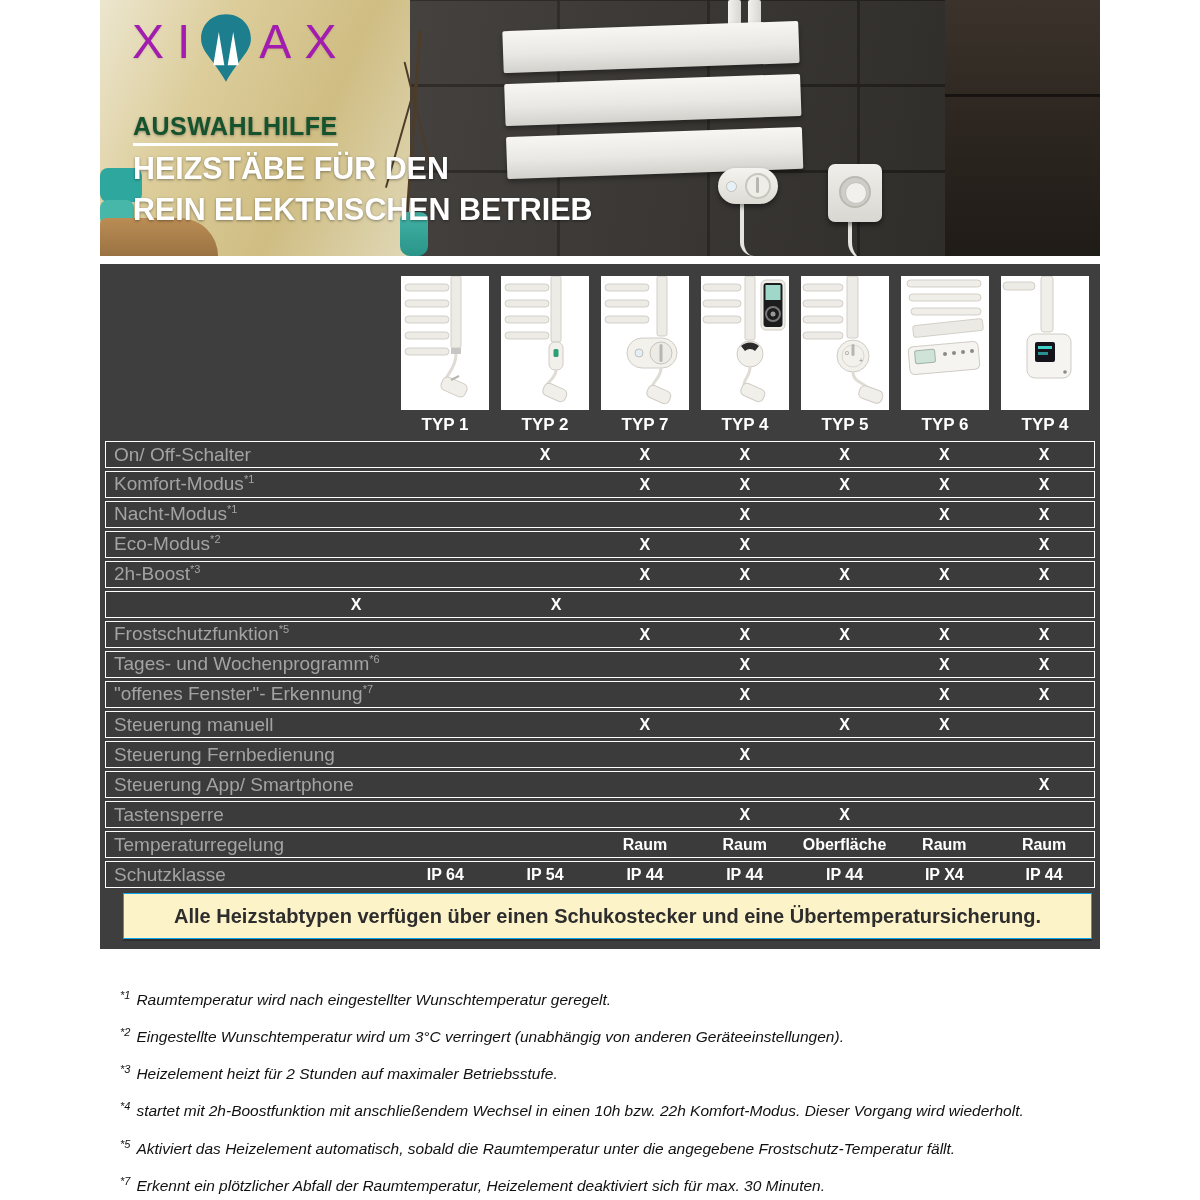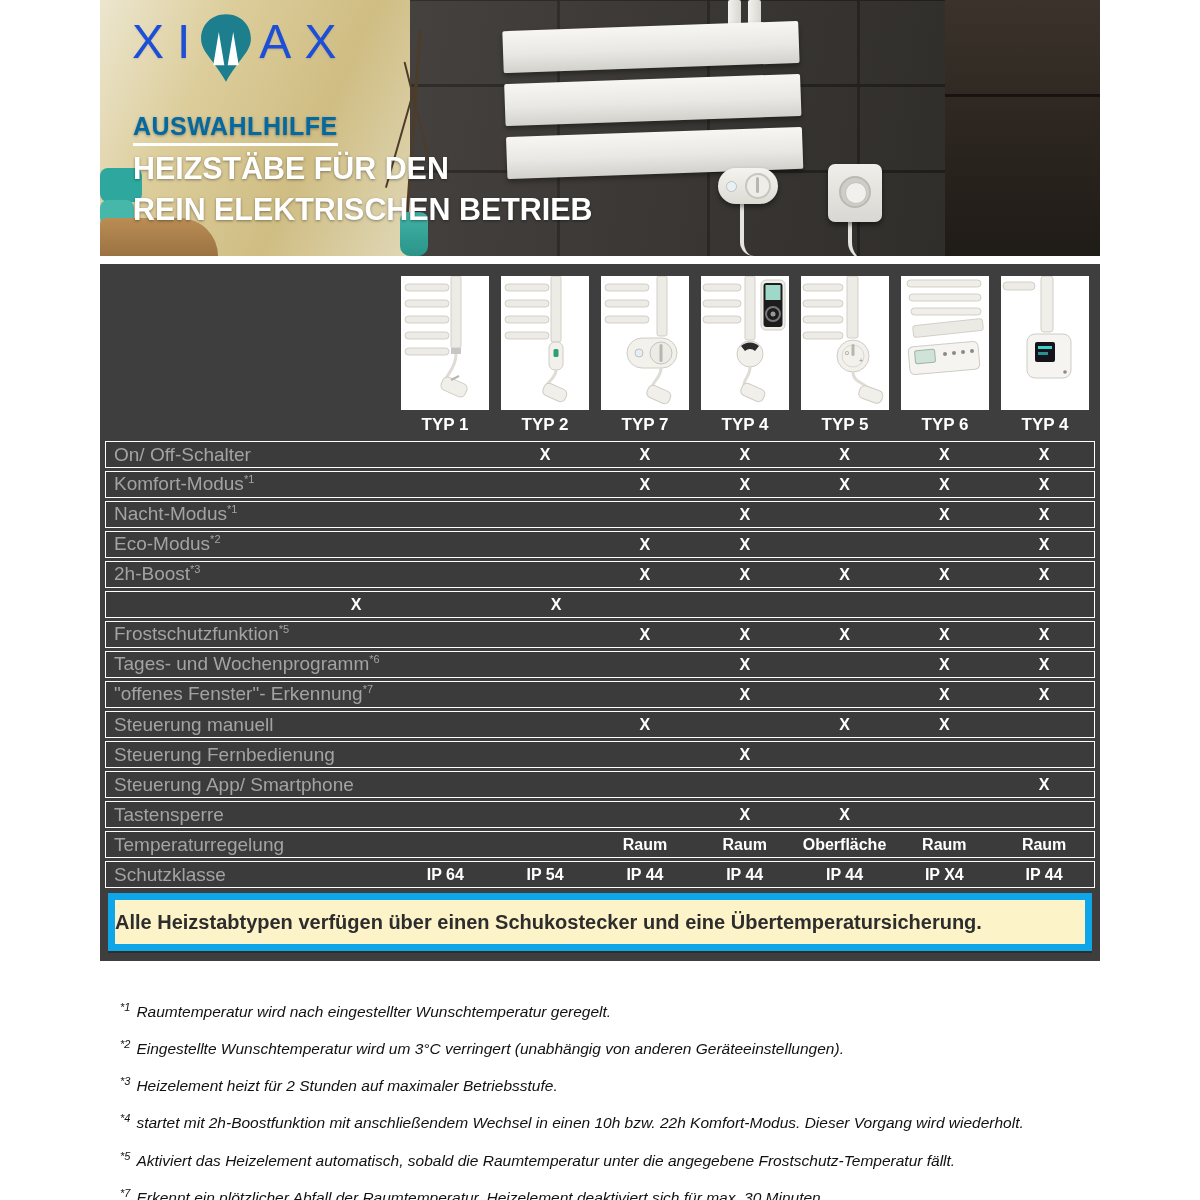--- a/index.html
+++ b/index.html
@@ -34,43 +34,43 @@
   .socket .hole{position:absolute;left:11px;top:12px;width:32px;height:32px;border-radius:50%;background:#cfcdc7;
     border:2px solid #bcb9b2;box-sizing:border-box;}
   .socket .plugc{position:absolute;left:17px;top:18px;width:20px;height:20px;border-radius:50%;background:#f1f0ec;border:1px solid #c5c2bb;}
   .cable{position:absolute;left:748px;top:220px;width:26px;height:40px;border-left:4px solid #e6e4de;border-bottom-left-radius:18px;}
   .ctrl-cable{position:absolute;left:640px;top:204px;width:20px;height:52px;border-left:4px solid #e6e4de;border-bottom-left-radius:14px;}
   .vase{position:absolute;left:300px;top:212px;width:28px;height:44px;background:linear-gradient(180deg,#43b3a6,#2a9489);border-radius:8px 8px 10px 10px;}
   .branch{position:absolute;background:#4d3c2a;border-radius:2px;}
   .towel{position:absolute;border-radius:8px;}
   .chair{position:absolute;left:0;top:218px;width:118px;height:38px;background:linear-gradient(180deg,#bb8d55,#9a7242);border-radius:10px 60px 0 0;}
 
-  .logo{position:absolute;left:32px;top:12px;display:flex;align-items:center;color:#1d4ed8;
+  .logo{position:absolute;left:32px;top:12px;display:flex;align-items:center;color:#a21caf;
     font-size:48px;letter-spacing:13px;font-weight:400;text-shadow:0 1px 2px rgba(0,0,0,0.12);}
   .logo svg{margin:0 4px -14px -6px;}
-  .eyebrow{position:absolute;left:33px;top:112px;color:#0369a1;font-size:25px;font-weight:700;letter-spacing:0.5px;
+  .eyebrow{position:absolute;left:33px;top:112px;color:#14532d;font-size:25px;font-weight:700;letter-spacing:0.5px;
     border-bottom:3px solid #fff;padding-bottom:2px;text-shadow:0 1px 3px rgba(0,0,0,0.35);}
   .hero-title{position:absolute;left:33px;top:148px;color:#fff;font-size:32px;font-weight:700;line-height:41px;
     transform:scaleX(0.95);transform-origin:left top;text-shadow:0 1px 3px rgba(0,0,0,0.4);white-space:nowrap;}
 
   
   .table-wrap{margin-top:8px;background:#3e3e3e;padding:12px 5px 10px 5px;box-sizing:border-box;width:1000px;}
   .col-headers{display:flex;margin-left:290px;margin-bottom:6px;}
   .prod-col{width:100px;text-align:center;}
   .imgbox{width:88px;height:134px;background:#fff;margin:0 auto;overflow:hidden;}
   .typ-label{color:#fff;font-weight:700;font-size:17px;margin-top:5px;}
 
   .trow{display:flex;align-items:center;height:27px;box-sizing:border-box;border:1px solid #ffffff;
     background:#3b3b3b;margin-bottom:3px;}
   .tlabel{width:290px;padding-left:8px;box-sizing:border-box;color:#a3a3a3;font-size:19px;white-space:nowrap;}
   .tlabel sup{font-size:11px;}
   .tcell{width:100px;text-align:center;color:#fff;font-weight:700;font-size:16px;}
 
-  .note-bar{margin:5px 3px 0 3px;background:#fdf3c9;border:7px solid #0ea5e9;box-shadow:0 2px 0 #2e2e2e;
-    height:44px;display:flex;align-items:center;justify-content:flex-start;}
+  .note-bar{margin:5px 3px 0 18px;background:#fdf3c9;border:1px solid #0ea5e9;box-shadow:0 2px 0 #2e2e2e;
+    height:44px;display:flex;align-items:center;justify-content:center;}
   .note-bar span{color:#2d2d2d;font-weight:700;font-size:20px;}
 
   
   .footnotes{margin:34px 0 0 20px;font-style:italic;color:#111;font-size:15.5px;}
   .fn{margin-bottom:8px;line-height:25px;}
   .fn-marker{font-size:11px;vertical-align:super;margin-right:6px;font-style:italic;}
 
   svg text{font-family:"Liberation Sans",sans-serif;}
 </style>
 </head>

